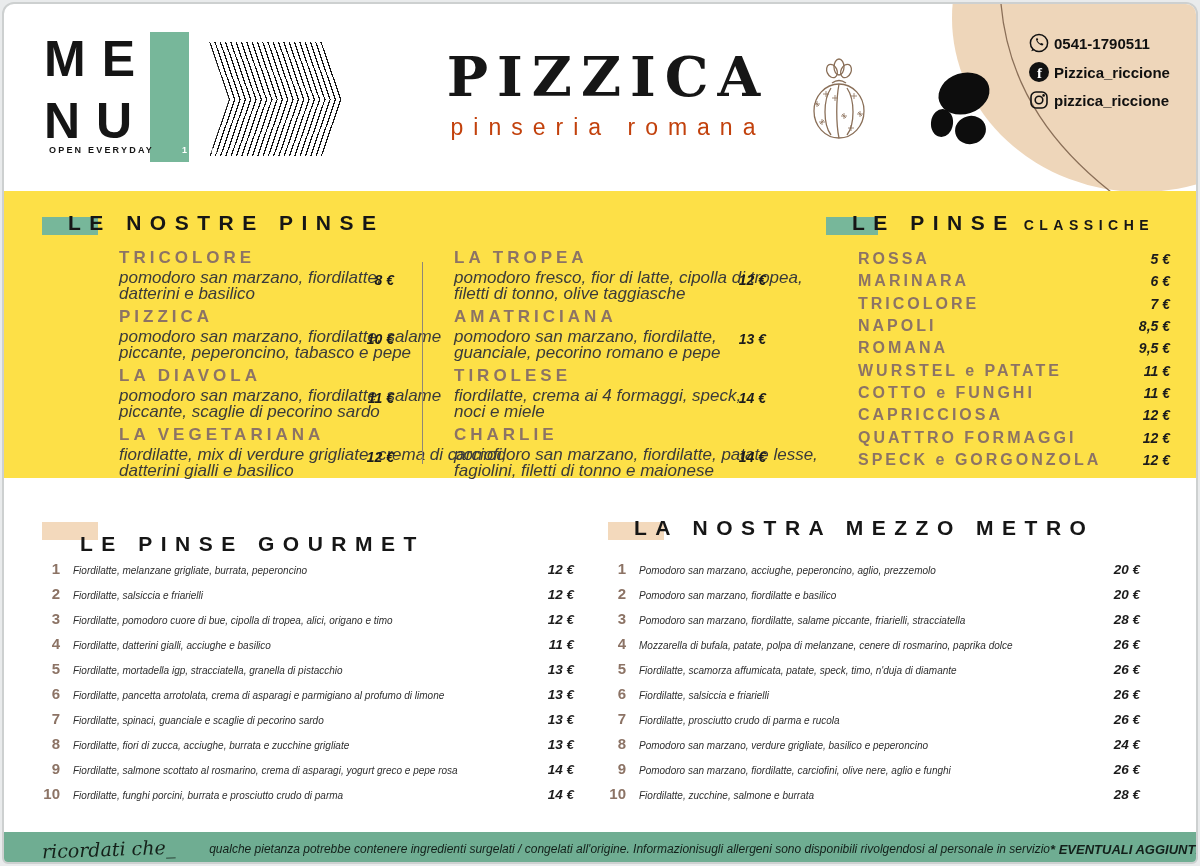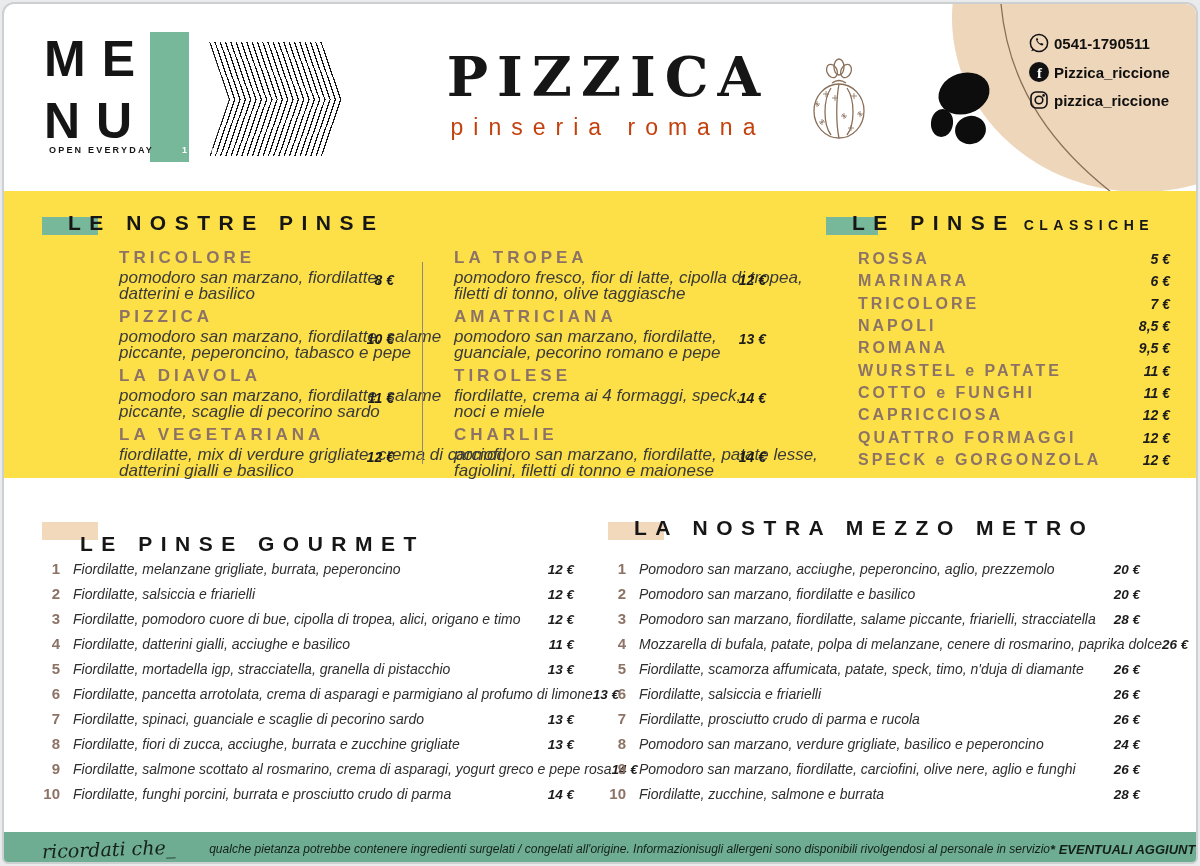--- a/index.html
+++ b/index.html
@@ -39,21 +39,21 @@
   .divider{position:absolute;left:418px;top:258px;width:1px;height:202px;background:#8f8678;}
   .cls-list{position:absolute;left:854px;top:244px;width:312px;}
   .cls-row{display:flex;justify-content:space-between;align-items:center;height:22.3px;}
   .cls-name{font-size:16px;font-weight:700;letter-spacing:3px;color:#8c7365;}
   .cls-price{font-size:14px;font-style:italic;font-weight:700;color:#1c1c1c;white-space:pre;}
 
   
   .g-list{position:absolute;top:556px;}
   .g-row{display:flex;align-items:baseline;height:25px;}
   .g-num{width:26px;text-align:right;margin-right:13px;font-size:15px;font-weight:700;color:#8c7365;flex:none;}
-  .g-desc{flex:1;font-size:14px;font-style:italic;color:#2e2e2e;white-space:nowrap;overflow:visible;}
+  .g-desc{flex:1;font-size:10px;font-style:italic;color:#2e2e2e;white-space:nowrap;overflow:visible;}
   .g-price{font-size:13.5px;font-style:italic;font-weight:700;color:#1c1c1c;white-space:pre;flex:none;}
 
   
   .footerbar{position:absolute;left:0;top:828px;width:1196px;height:34px;background:#6fad92;
      display:flex;align-items:center;padding:0 38px;}
   .f-script{font-family:"DejaVu Serif","Liberation Serif",serif;font-style:italic;font-size:19px;color:#142019;white-space:nowrap;transform:rotate(-2deg);}
   .f-note{font-size:12px;font-style:italic;font-weight:500;color:#13201a;margin-left:34px;white-space:nowrap;}
   .f-right{font-size:13px;font-style:italic;font-weight:600;color:#13201a;margin-left:auto;white-space:pre;}
 </style>
 </head>

